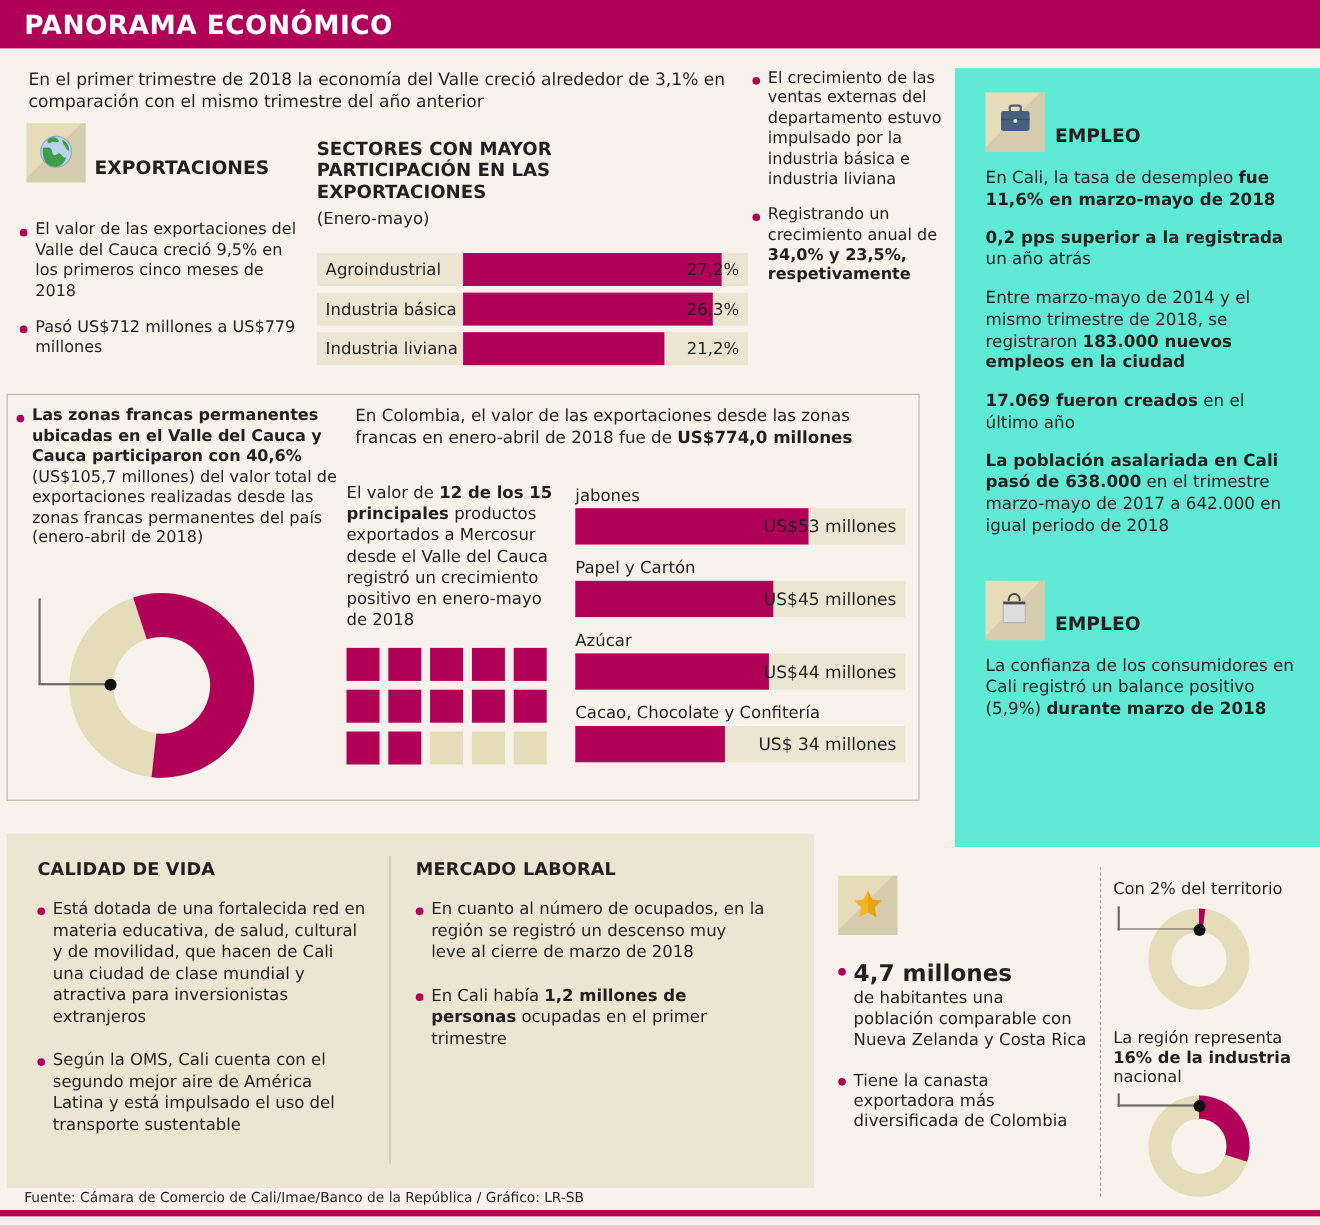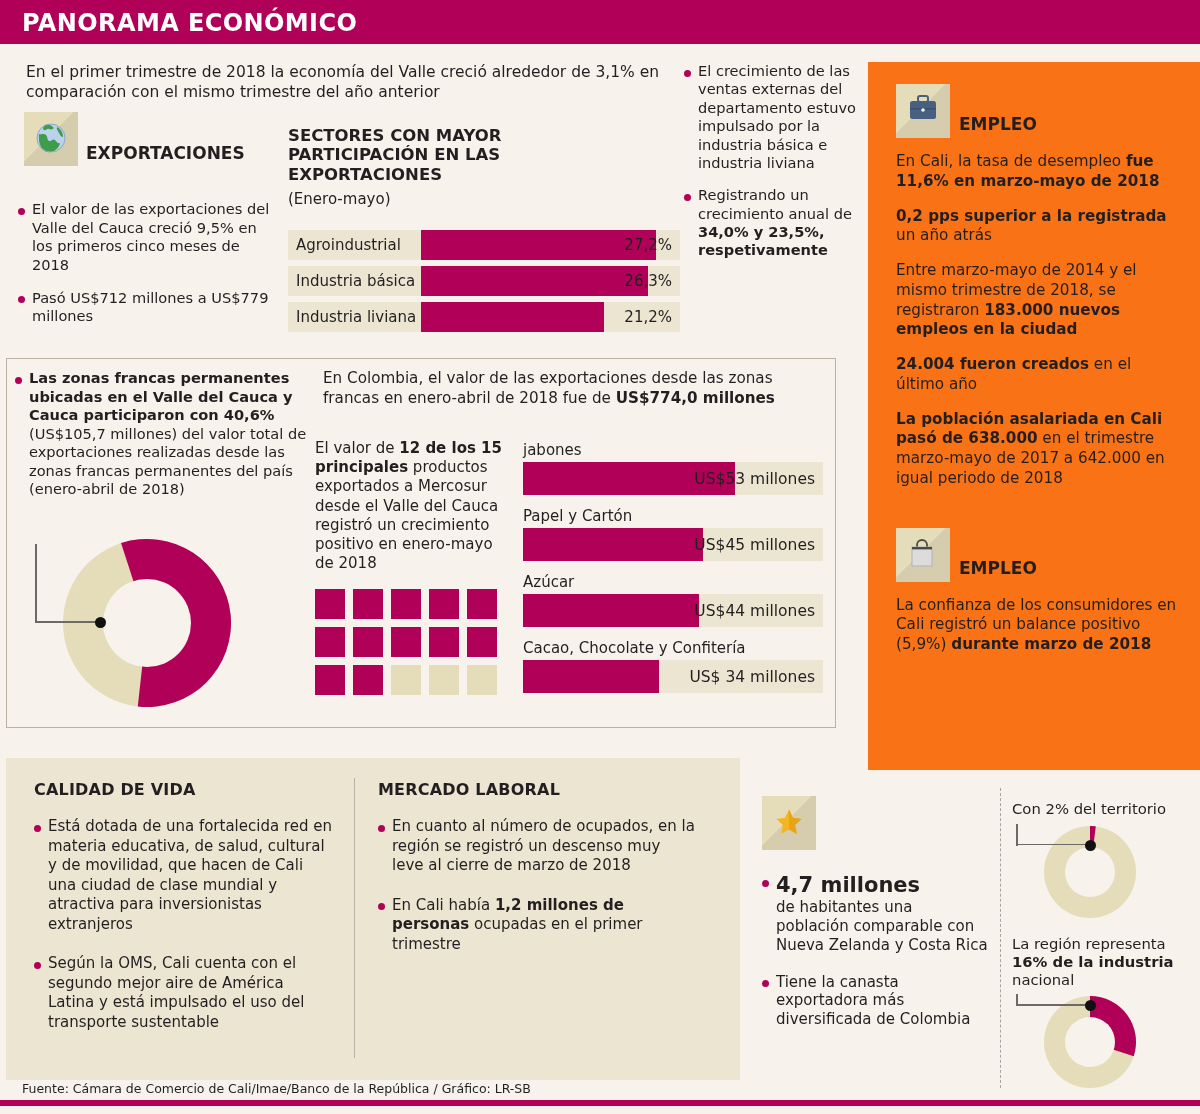--- a/index.html
+++ b/index.html
@@ -77,21 +77,21 @@
   .sector-row .fill { position:absolute; left:133px; top:0; height:100%; background:#b00057; }
   .sector-row .val { position:absolute; right:8px; top:0; height:100%; display:flex; align-items:center;
     font-size:15px; z-index:3; }
 
   .mid-bullets { position:absolute; left:684px; top:62px; width:172px; font-size:14.6px; line-height:1.26; }
   .mid-bullets .bullet-item + .bullet-item { margin-top:14px; }
 
   
   .rightcol {
     position:absolute; left:868px; top:62px; width:332px; height:708px;
-    background:#f97316; padding:22px 22px 0 28px;
+    background:#5eead4; padding:22px 22px 0 28px;
   }
   .rightcol .hrow { display:flex; align-items:flex-end; margin-bottom:14px; }
   .rightcol .hrow .lbl { font-size:17px; font-weight:bold; margin-left:9px; padding-bottom:4px; }
   .rightcol p { font-size:15.2px; line-height:1.3; margin-bottom:15px; }
   .rightcol .gap { height:10px; }
 
   
   .zonas {
     position:absolute; left:6px; top:358px; width:830px; height:370px;
     border:1px solid #b9b3a6; background:#f7f3ec;
@@ -214,21 +214,21 @@
           <rect x="3" y="14" width="26" height="1.4" fill="#3a5068"></rect>
           <circle cx="16" cy="16" r="1.8" fill="#f2f2f2"></circle>
         </svg>
       </div>
       <div class="lbl">EMPLEO</div>
     </div>
 
     <p>En Cali, la tasa de desempleo <span class="b">fue 11,6% en marzo-mayo de 2018</span></p>
     <p><span class="b">0,2 pps superior a la registrada</span> un año atrás</p>
     <p>Entre marzo-mayo de 2014 y el mismo trimestre de 2018, se registraron <span class="b">183.000 nuevos empleos en la ciudad</span></p>
-    <p><span class="b">24.004 fueron creados</span> en el último año</p>
+    <p><span class="b">17.069 fueron creados</span> en el último año</p>
     <p><span class="b">La población asalariada en Cali pasó de 638.000</span> en el trimestre marzo-mayo de 2017 a 642.000 en igual periodo de 2018</p>
 
     <div class="gap"></div>
 
     <div class="hrow" style="margin-top:14px;">
       <div class="iconbox">
         <div class="shadow"></div>
         <svg width="30" height="32" viewBox="0 0 30 32">
           <path d="M10 10V7a5 5 0 0 1 10 0v3" fill="none" stroke="#4a4a4a" stroke-width="1.8"></path>
           <rect x="5" y="9" width="20" height="19" fill="#dcdcdc" stroke="#b4b4b4" stroke-width="1"></rect>

